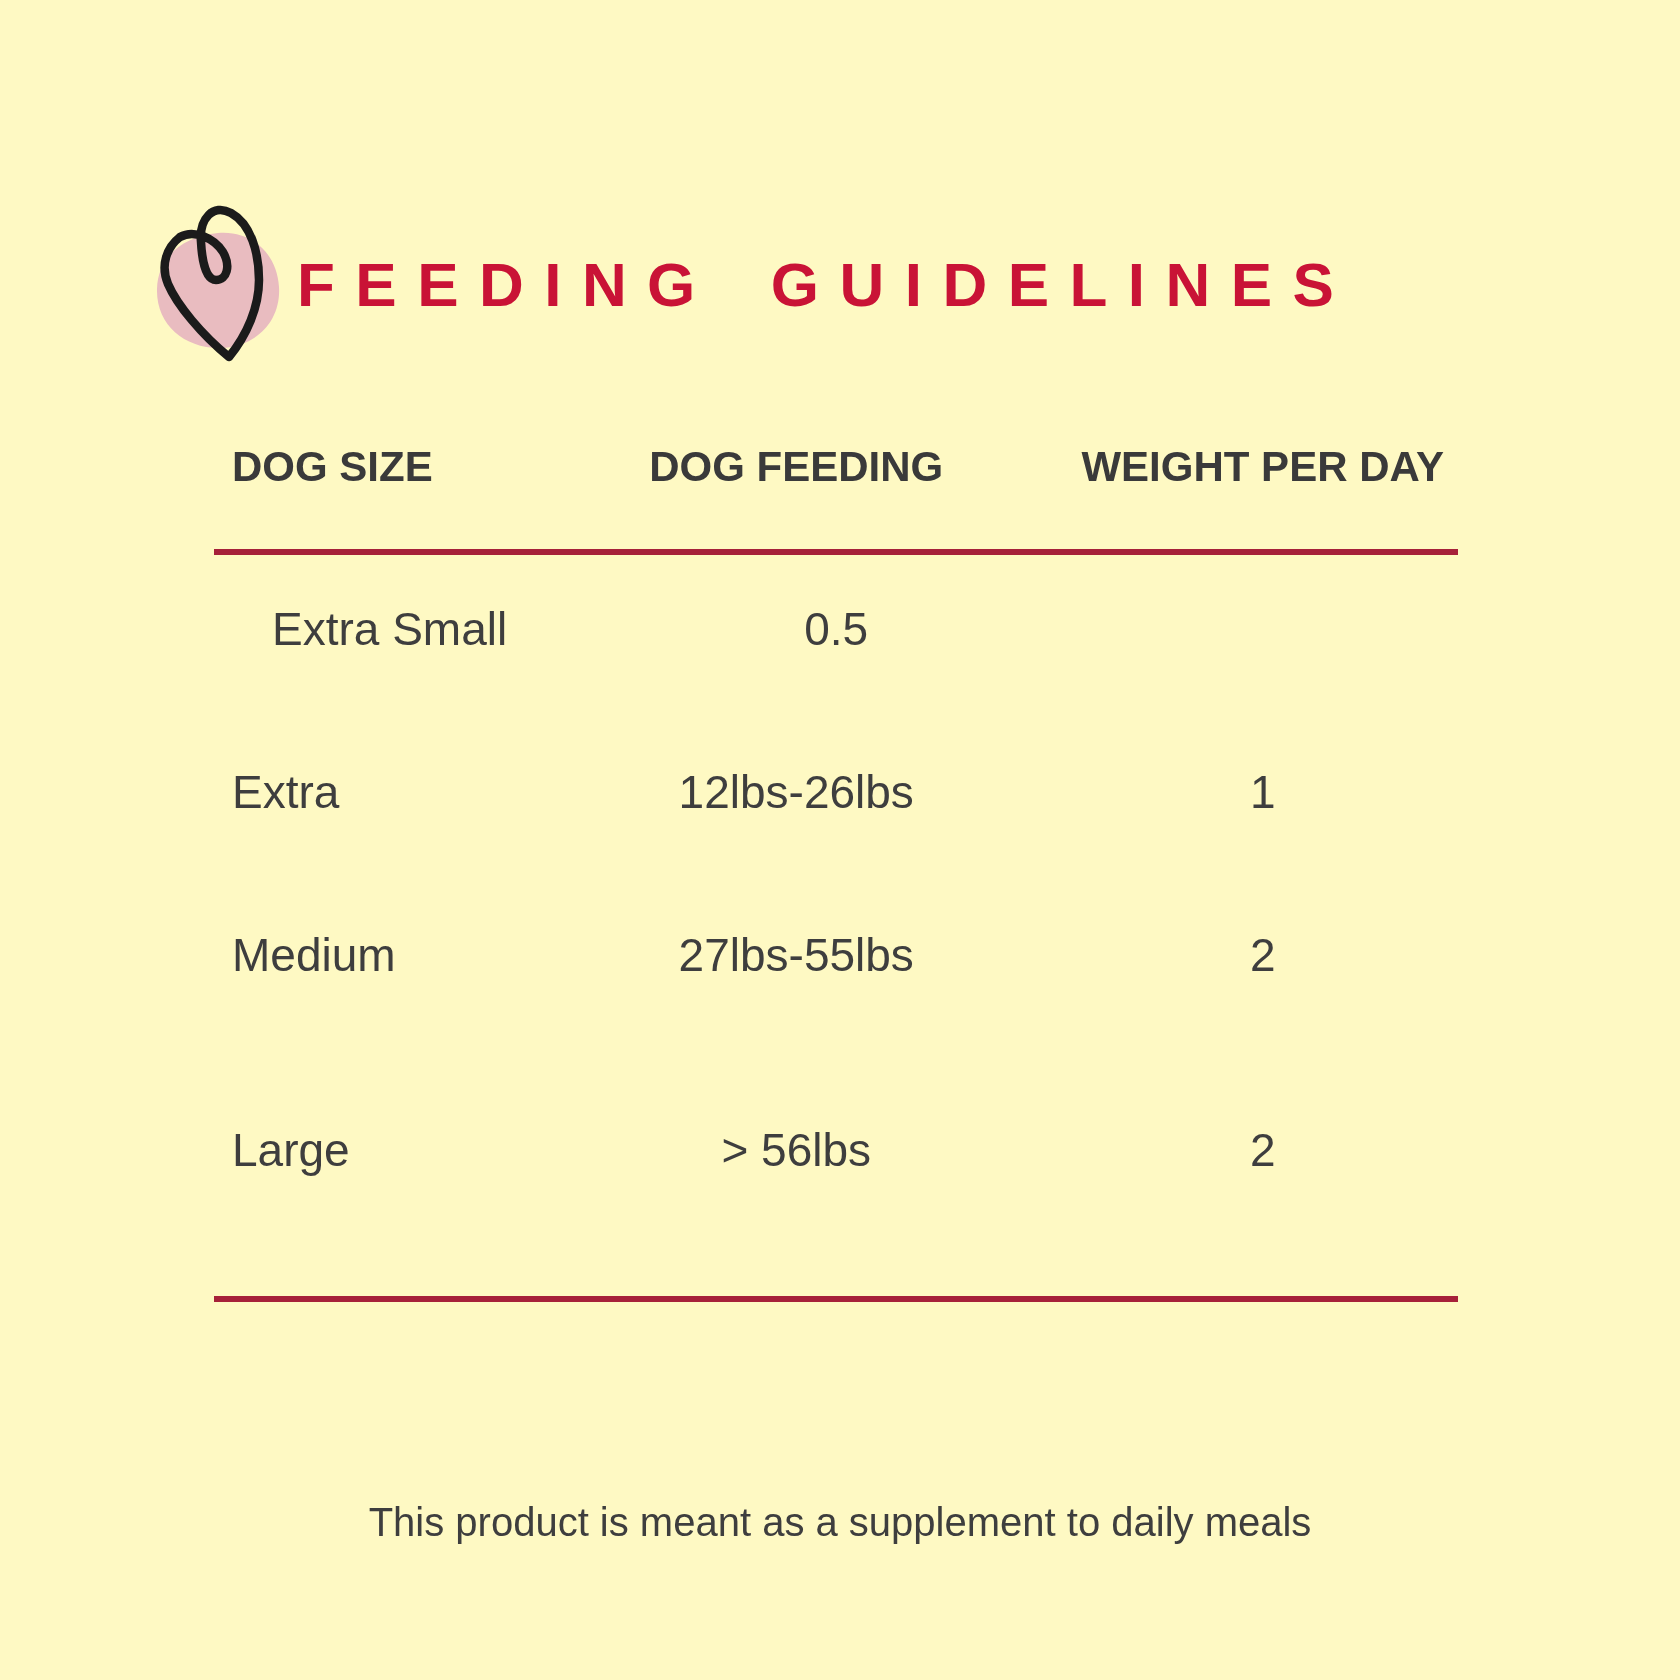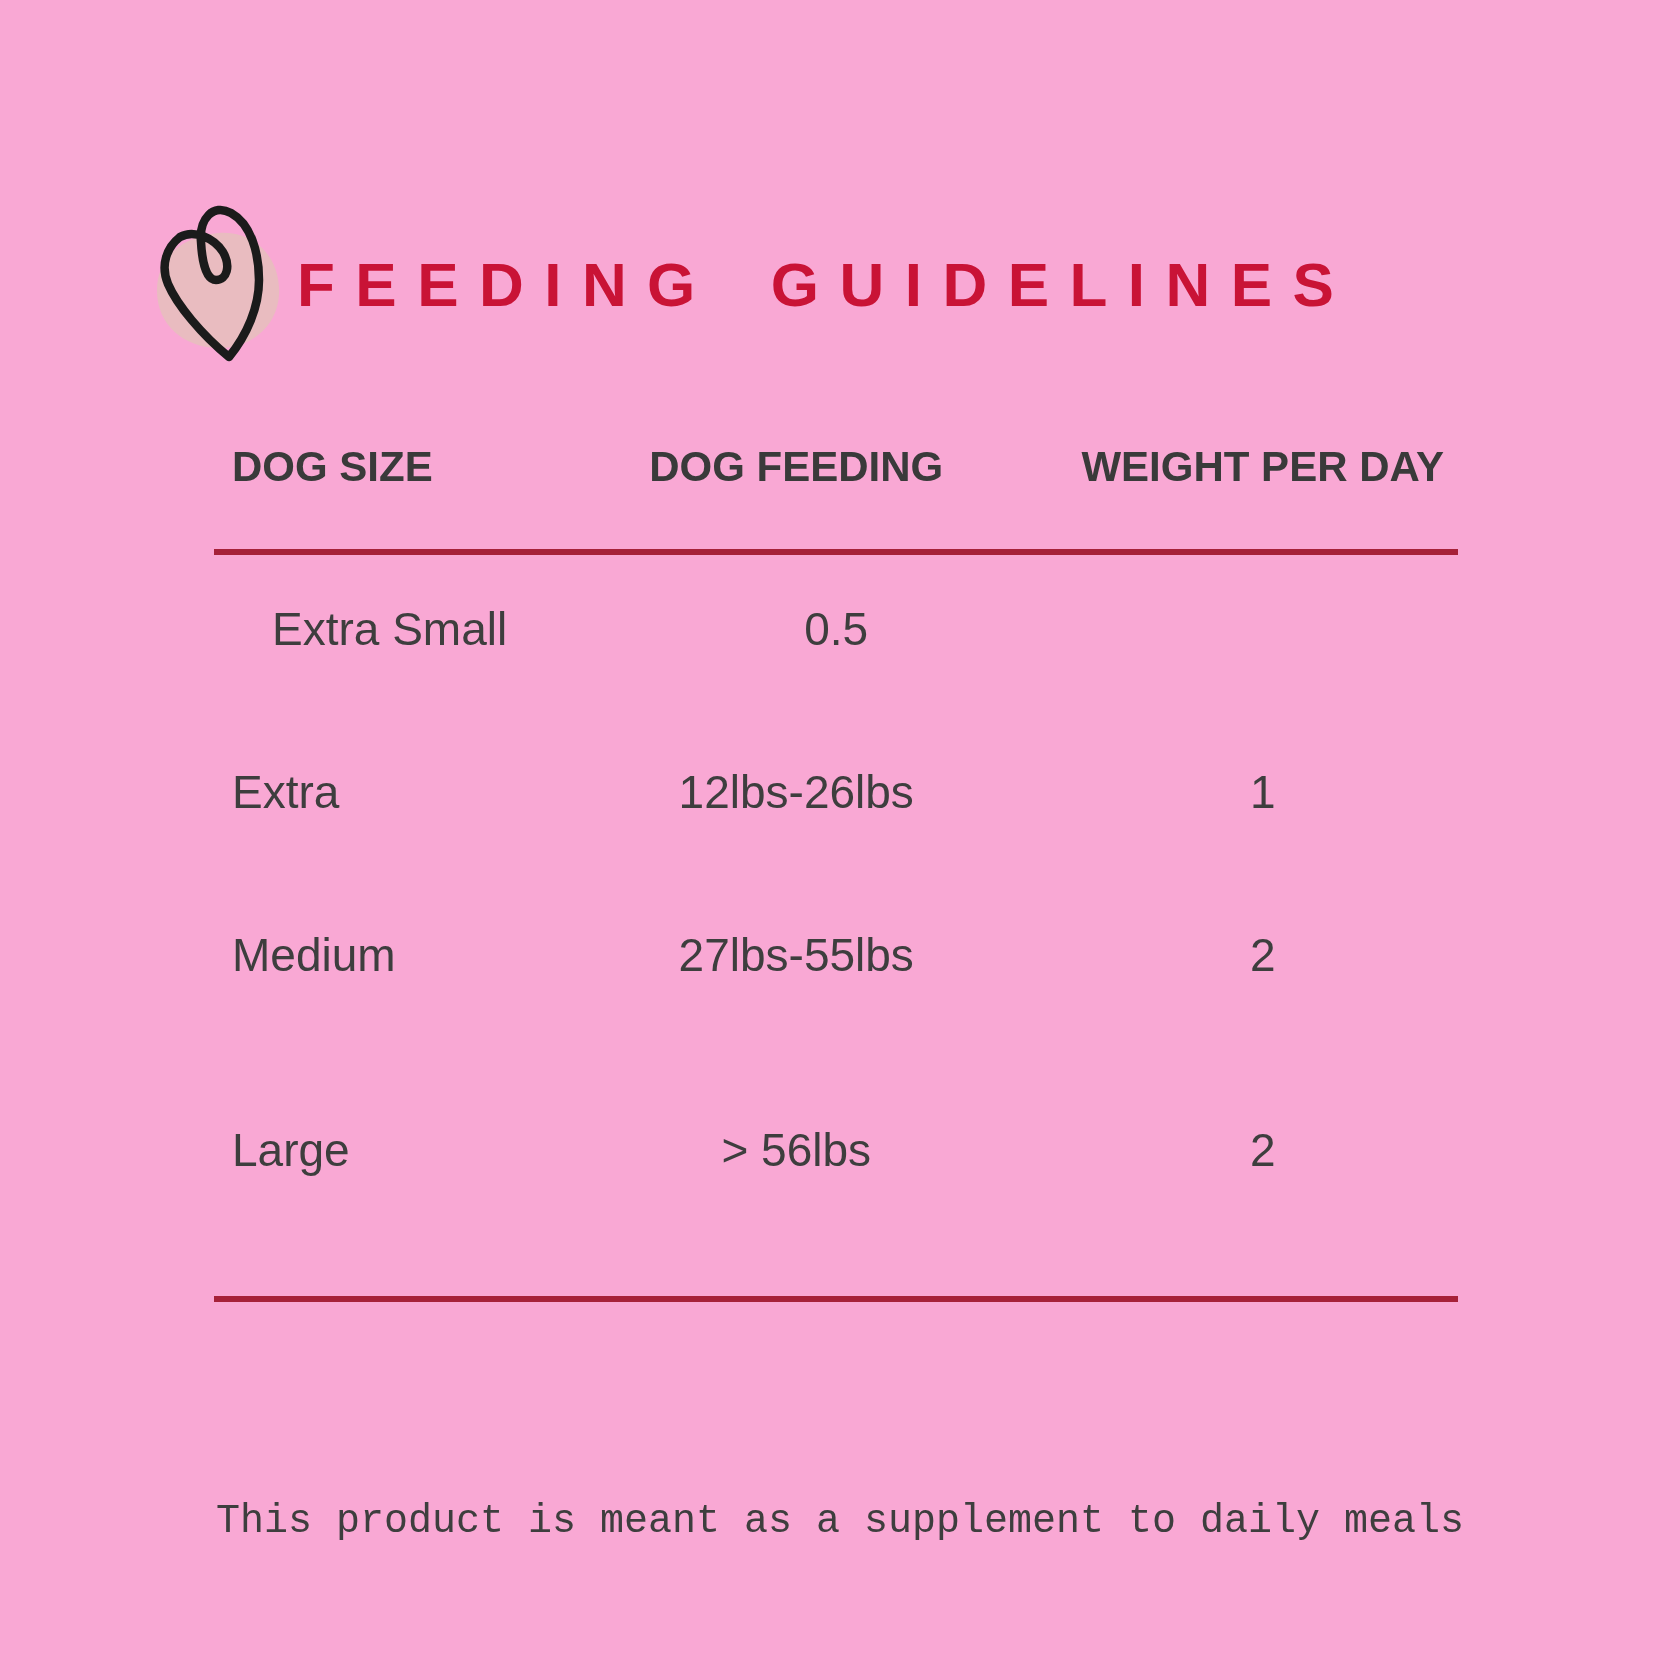--- a/index.html
+++ b/index.html
@@ -5,21 +5,21 @@
   html, body { margin: 0; padding: 0; }
   body {
     width: 1680px; height: 1680px;
     background: #ffffff;
     font-family: "Liberation Sans", sans-serif;
     overflow: hidden;
   }
   .canvas {
     position: relative;
     width: 1680px; height: 1680px;
-    background: #f9a8d4;
+    background: #fef9c3;
   }
 
   
   .brand-icon {
     position: absolute;
     left: 147px; top: 185px;
     width: 200px; height: 200px;
   }
   .page-title {
     position: absolute;
@@ -74,21 +74,20 @@
   .row-3 { top: 1089px; margin-top: 32px; }
 
   .footnote {
     position: absolute;
     left: 0; top: 1497px;
     width: 1680px;
     text-align: center;
     font-size: 40px;
     color: #3E3E3E;
     line-height: 50px;
-    font-family: Liberation Mono, monospace;
   }
 </style>
 </head>
 <body>
 
 <div class="canvas">
 
   <svg class="brand-icon" viewBox="0 0 200 200" aria-hidden="true">
     <path d="M 71 48
              C 104 45, 130 68, 132 102

